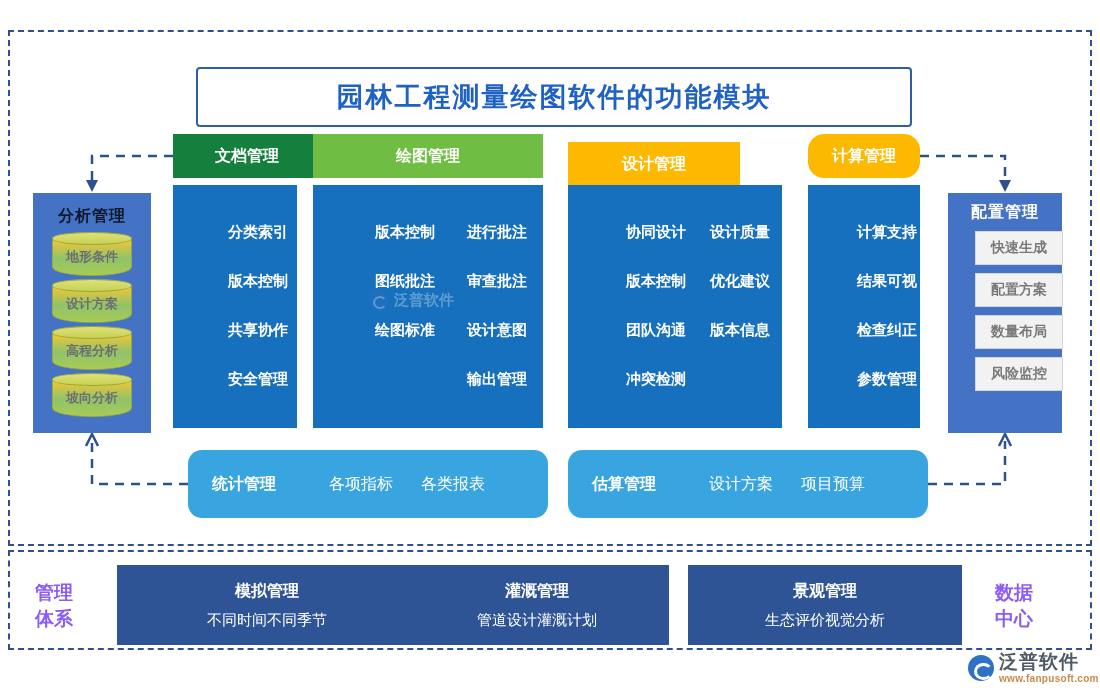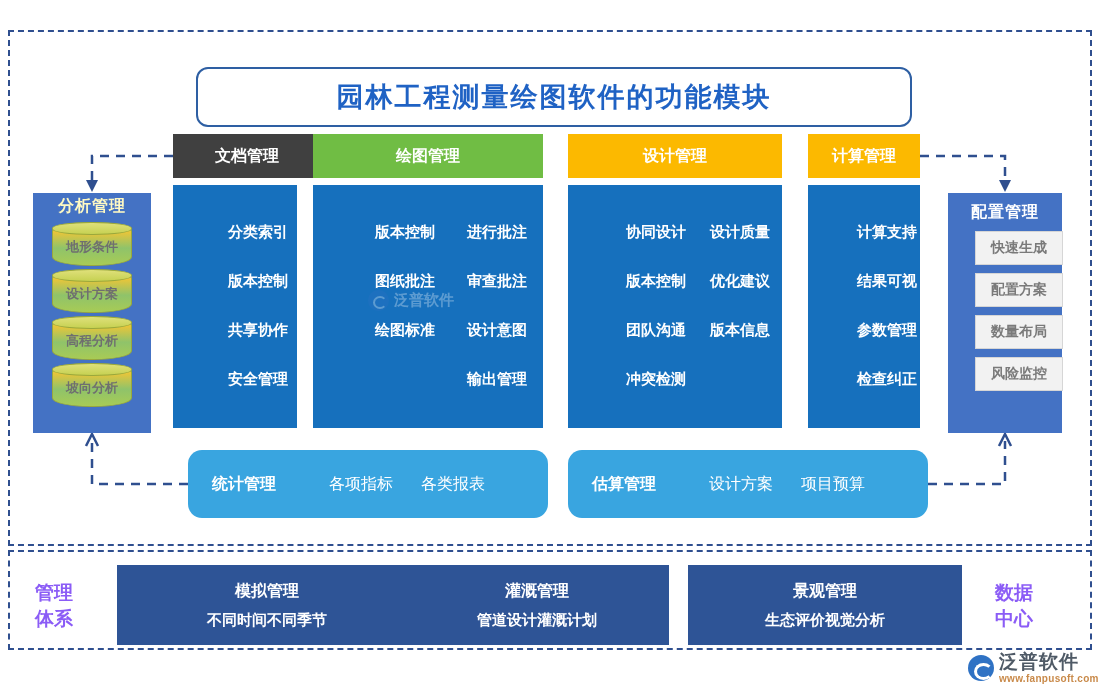--- a/index.html
+++ b/index.html
@@ -11,36 +11,36 @@
   #root{position:relative;width:1100px;height:700px;}
 
   
   .dash-box{position:absolute;border:2px dashed #2f4f8f;}
   #upper-frame{left:8px;top:30px;width:1080px;height:512px;}
   #lower-frame{left:8px;top:550px;width:1080px;height:96px;}
 
   
   #title-pill{
     position:absolute;left:196px;top:67px;width:712px;height:56px;
-    border:2px solid #2e5fa3;border-radius:12px;background:#ffffff;
+    border:2px solid #2e5fa3;border-radius:4px;background:#ffffff;
     display:flex;align-items:center;justify-content:center;
   }
   #title-pill span{
     font-size:27px;font-weight:bold;color:#1f62c4;letter-spacing:2px;
   }
 
   
   .tab{
     position:absolute;height:44px;display:flex;align-items:center;justify-content:center;
     color:#ffffff;font-weight:bold;font-size:16px;
   }
-  #tab-0{left:173px;top:134px;width:148px;background:#404040;}
+  #tab-0{left:173px;top:134px;width:148px;background:#15803d;}
   #tab-1{left:313px;top:134px;width:230px;background:#70bd44;}
-  #tab-2{left:568px;top:134px;width:214px;background:#fcb900;}
-  #tab-3{left:808px;top:134px;width:112px;background:#fcb900;}
+  #tab-2{left:568px;top:142px;width:172px;background:#fcb900;}
+  #tab-3{left:808px;top:134px;width:112px;background:#fcb900;border-radius:16px;}
 
   
   .col{
     position:absolute;top:185px;background:#1670bd;
     display:flex;padding-top:22px;box-sizing:border-box;padding-left:46px;
   }
   #col-0{left:173px;width:124px;height:243px;}
   #col-1{left:313px;width:230px;height:243px;}
   #col-2{left:568px;width:214px;height:243px;}
   #col-3{left:808px;width:112px;height:243px;}
@@ -49,22 +49,22 @@
     color:#ffffff;font-size:15px;font-weight:bold;text-align:center;
     height:49px;line-height:49px;white-space:nowrap;
   }
 
   
   #left-panel{
     position:absolute;left:33px;top:193px;width:118px;height:240px;
     background:#4472c4;
   }
   #left-panel .panel-title{
-    color:#fef9c3;font-size:16px;font-weight:bold;text-align:center;
-    padding-top:3px;letter-spacing:1px;
+    color:#0f172a;font-size:16px;font-weight:bold;text-align:center;
+    padding-top:13px;letter-spacing:1px;
   }
   .cyl-wrap{margin-top:5px;display:flex;flex-direction:column;align-items:center;gap:3px;}
   .cyl{
     position:relative;width:78px;height:42px;
     background:linear-gradient(180deg,#c7d44f 0%,#e8c53a 22%,#8fc36a 60%,#a8cb55 100%);
     border:1px solid #9aa83c;border-radius:38px/9px;
     display:flex;align-items:center;justify-content:center;
   }
   .cyl::before{
     content:"";position:absolute;left:-1px;top:-1px;width:78px;height:11px;
@@ -116,21 +116,21 @@
 
   .navy-box{
     position:absolute;top:565px;height:80px;background:#2e5496;
     display:flex;flex-direction:column;align-items:center;justify-content:center;
     box-sizing:border-box;
   }
   #navy-0{left:117px;width:300px;}
   #navy-1{left:405px;width:264px;}
   #navy-2{left:688px;width:274px;}
   .navy-title{color:#ffffff;font-size:16px;font-weight:bold;margin-bottom:9px;}
-  .navy-items{display:flex;font-weight:bold;}
+  .navy-items{display:flex;}
   .navy-item{color:#ffffff;font-size:15px;white-space:nowrap;}
 
   
   #wires{position:absolute;left:0;top:0;width:1100px;height:700px;pointer-events:none;}
 
   
   #wm-center{
     position:absolute;left:368px;top:290px;opacity:.30;
     display:flex;align-items:center;gap:5px;pointer-events:none;
   }
@@ -236,22 +236,22 @@
       <div class="col-cell">设计质量</div>
       <div class="col-cell">优化建议</div>
       <div class="col-cell">版本信息</div>
     </div>
   </div>
 
   <div class="col" id="col-3">
     <div class="col-group">
       <div class="col-cell">计算支持</div>
       <div class="col-cell">结果可视</div>
+      <div class="col-cell">检查纠正</div>
       <div class="col-cell">参数管理</div>
-      <div class="col-cell">检查纠正</div>
     </div>
   </div>
 
   <div id="wm-center">
     <div class="wm-mark"></div>
     <div class="wm-text">泛普软件</div>
   </div>
 
   <div id="left-panel">
     <div class="panel-title">分析管理</div>

